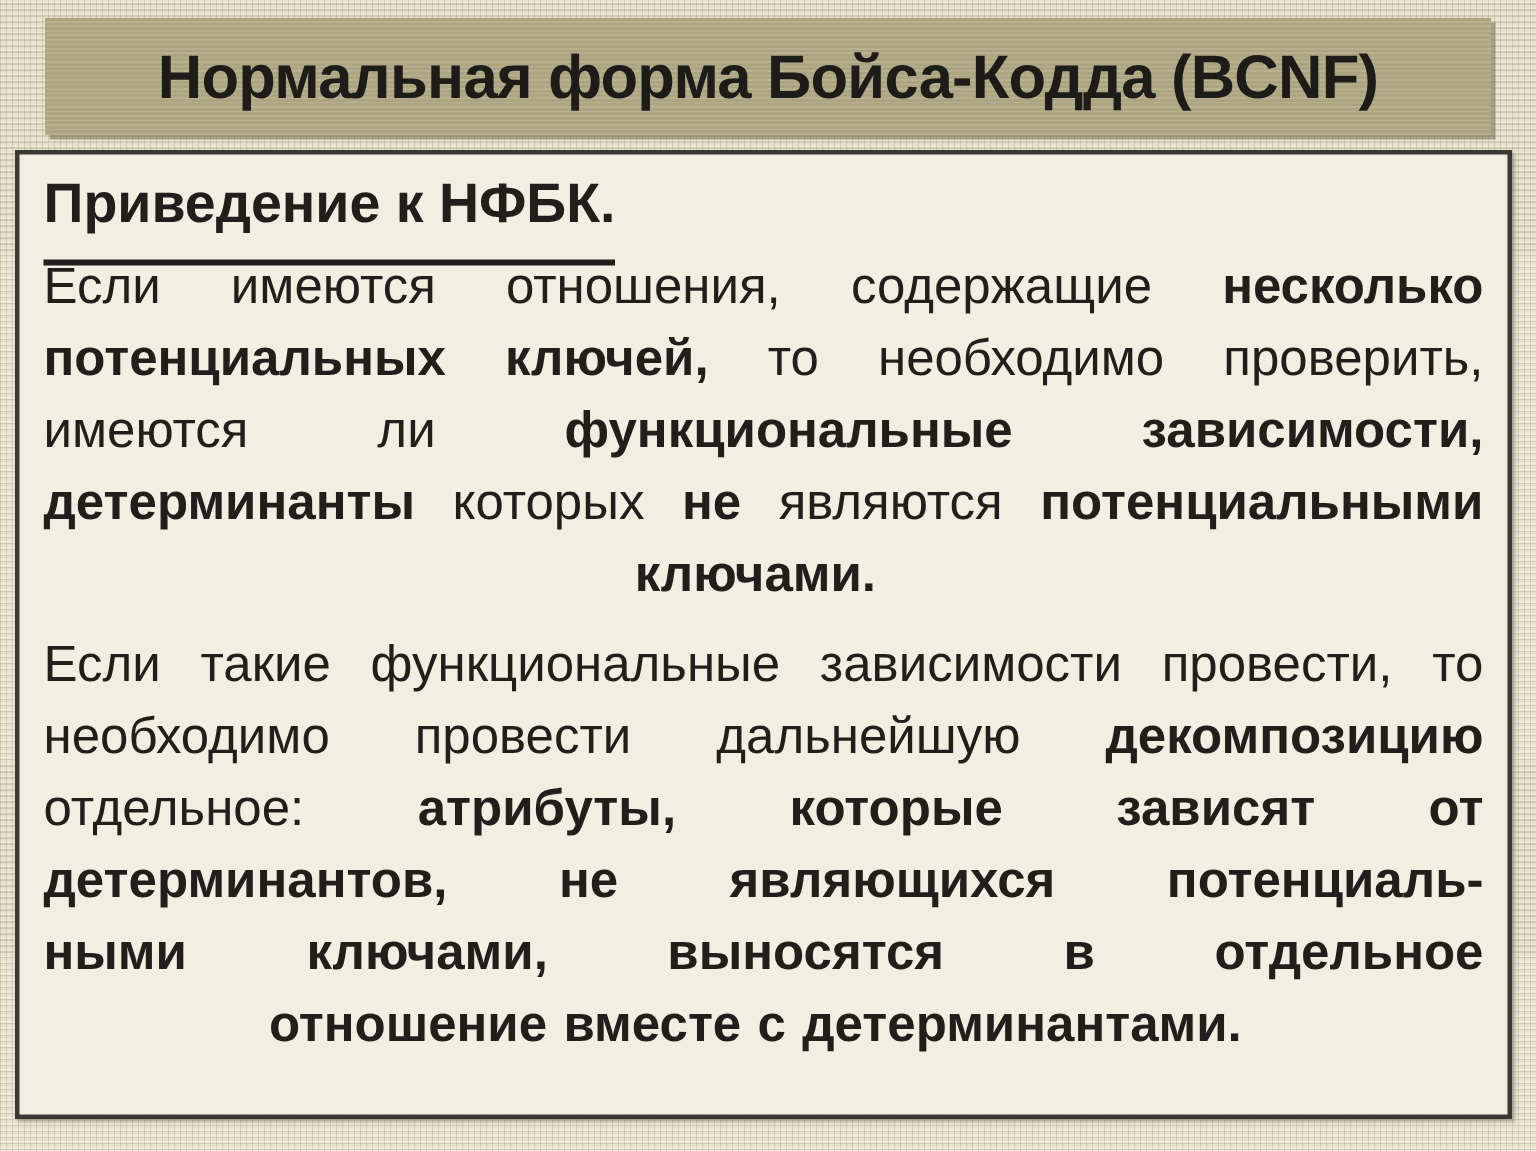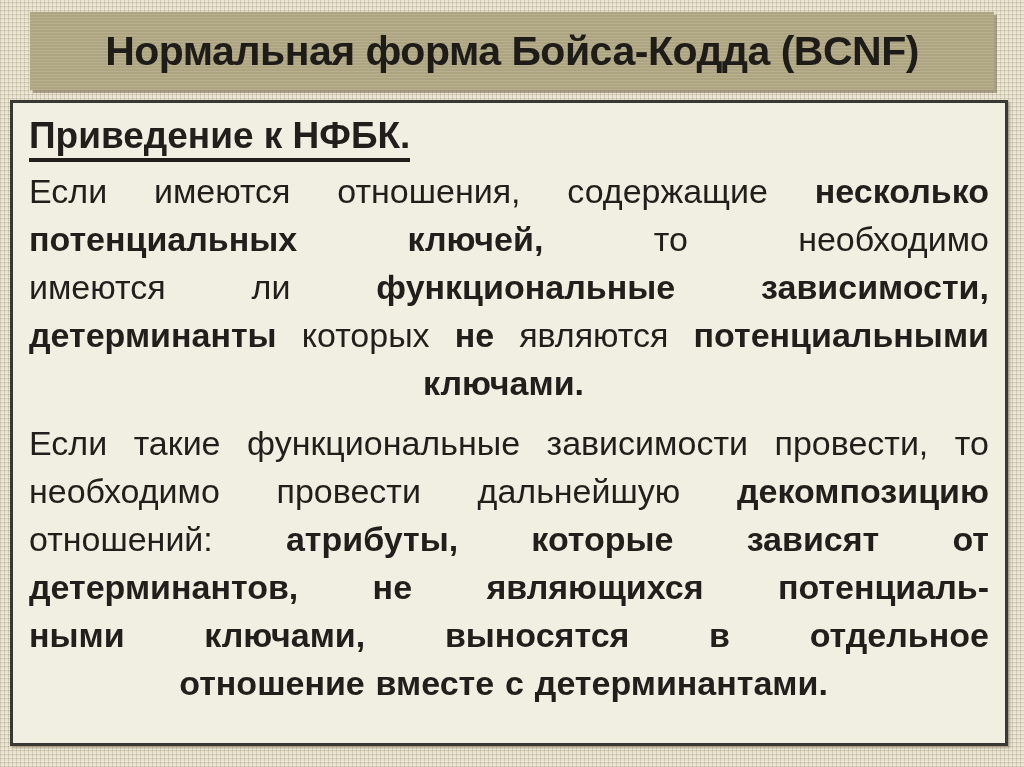--- a/index.html
+++ b/index.html
@@ -39,21 +39,21 @@
     background:var(--box-bg);
     border:3px solid var(--box-border);
     box-shadow:2px 2px 2px rgba(118,105,76,0.45);
     padding:6px 16px 0 16px;
   }
   .section-heading{
     font-size:37px;font-weight:bold;line-height:54px;margin-bottom:4px;
   }
   .heading-text{
     border-bottom:4px solid var(--body-text);
-    padding-bottom:2px;
+    padding-bottom:17px;
   }
   .paragraph{font-size:34px;}
   .paragraph + .paragraph{margin-top:12px;}
   .line{line-height:48px;height:48px;}
   .line.justify{display:flex;justify-content:space-between;align-items:baseline;}
   .line.plain{display:block;text-align:center;}
   .plain .word{margin-right:0.32em;}
   .word{white-space:nowrap;}
   .bold{font-weight:bold;}
 </style>
@@ -77,20 +77,21 @@
             <span class="word">имеются</span>
             <span class="word">отношения,</span>
             <span class="word">содержащие</span>
             <span class="word bold">несколько</span>
           </div>
           <div class="line justify">
             <span class="word bold">потенциальных</span>
             <span class="word bold">ключей,</span>
             <span class="word">то</span>
             <span class="word">необходимо</span>
+            <span class="word">проверить,</span>
           </div>
           <div class="line justify">
             <span class="word">имеются</span>
             <span class="word">ли</span>
             <span class="word bold">функциональные</span>
             <span class="word bold">зависимости,</span>
           </div>
           <div class="line justify">
             <span class="word bold">детерминанты</span>
             <span class="word">которых</span>
@@ -109,21 +110,21 @@
             <span class="word">провести,</span>
             <span class="word">то</span>
           </div>
           <div class="line justify">
             <span class="word">необходимо</span>
             <span class="word">провести</span>
             <span class="word">дальнейшую</span>
             <span class="word bold">декомпозицию</span>
           </div>
           <div class="line justify">
-            <span class="word">отношений:</span>
+            <span class="word">отдельное:</span>
             <span class="word bold">атрибуты,</span>
             <span class="word bold">которые</span>
             <span class="word bold">зависят</span>
             <span class="word bold">от</span>
           </div>
           <div class="line justify">
             <span class="word bold">детерминантов,</span>
             <span class="word bold">не</span>
             <span class="word bold">являющихся</span>
             <span class="word bold">потенциаль-</span>

